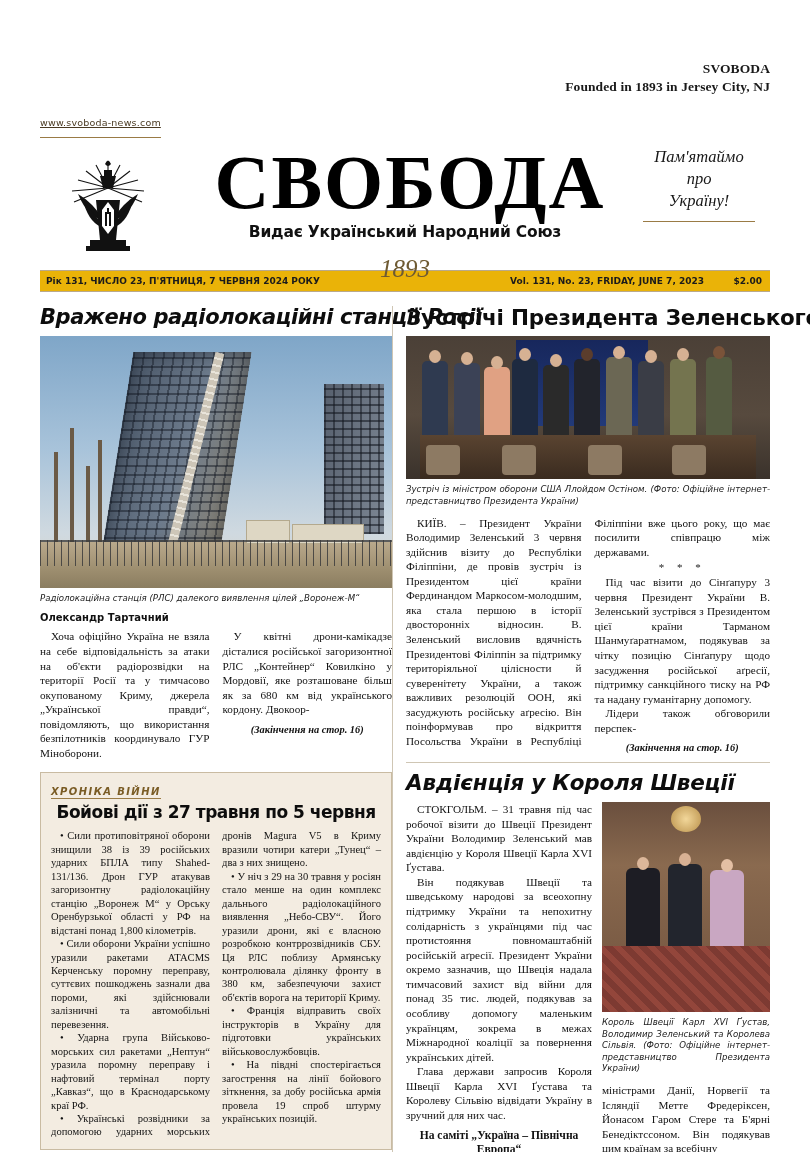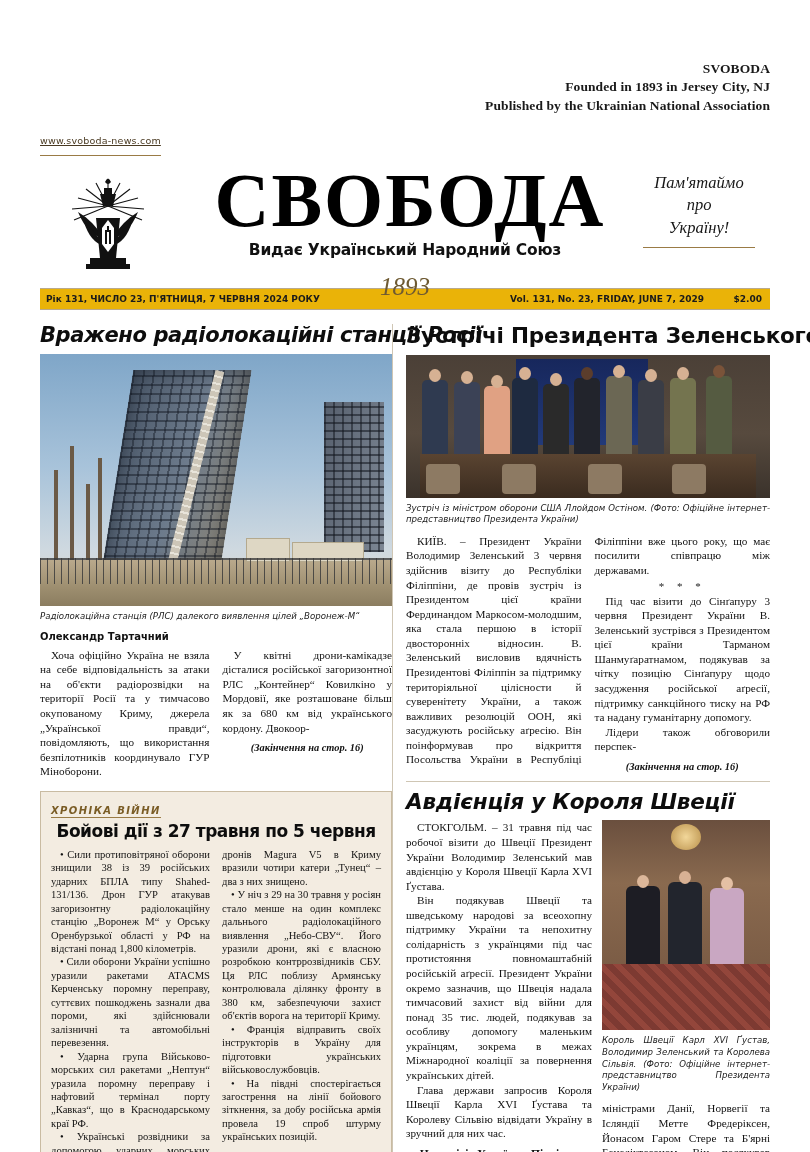--- a/index.html
+++ b/index.html
@@ -80,21 +80,21 @@
     font-family: "DejaVu Sans", sans-serif;
     font-size: 15.5px;
     font-weight: bold;
     color: #111;
     margin-top: 4px;
     letter-spacing: -0.2px;
   }
   .slogan {
     position: absolute;
     right: 6px;
-    top: 8px;
+    top: 0;
     width: 130px;
     text-align: center;
     font-family: "Liberation Serif", serif;
     font-style: italic;
     font-size: 16.5px;
     line-height: 1.35;
     color: #161616;
   }
   .slogan-rule {
     margin-top: 8px;
@@ -354,21 +354,20 @@
   }
 </style>
 </head>
 <body>
 
 <div class="page">
 
   <div class="ident">
     <div>SVOBODA</div>
     <div>Founded in 1893 in Jersey City, NJ</div>
-    <div>Published by the Ukrainian National Association</div>
   </div>
   <div><a class="website" href="#">www.svoboda-news.com</a></div>
 
   <div class="masthead">
 
     <div class="emblem">
       <svg width="96" height="104" viewBox="0 0 96 104">
         <g stroke="#111" stroke-width="1.1" fill="none">
           <g>
             <line x1="48" y1="34" x2="48" y2="8"></line>
@@ -408,21 +407,21 @@
       <div>Пам'ятаймо</div>
       <div>про</div>
       <div>Україну!</div>
       <div class="slogan-rule"></div>
     </div>
   </div>
 
   <div class="folio">
     <span class="left">Рік 131, ЧИСЛО 23, П'ЯТНИЦЯ, 7 ЧЕРВНЯ 2024 РОКУ</span>
     <span class="mid"></span>
-    <span class="right-v">Vol. 131, No. 23, FRIDAY, JUNE 7, 2029</span>
+    <span class="right-v">Vol. 131, No. 23, FRIDAY, JUNE 7, 2023</span>
     <span class="price">$2.00</span>
     <span class="folio-1893">1893</span>
   </div>
 
   <div class="content">
 
     <div class="col-left">
 
       <div class="hl">Вражено радіолокаційні станції Росії</div>
 

